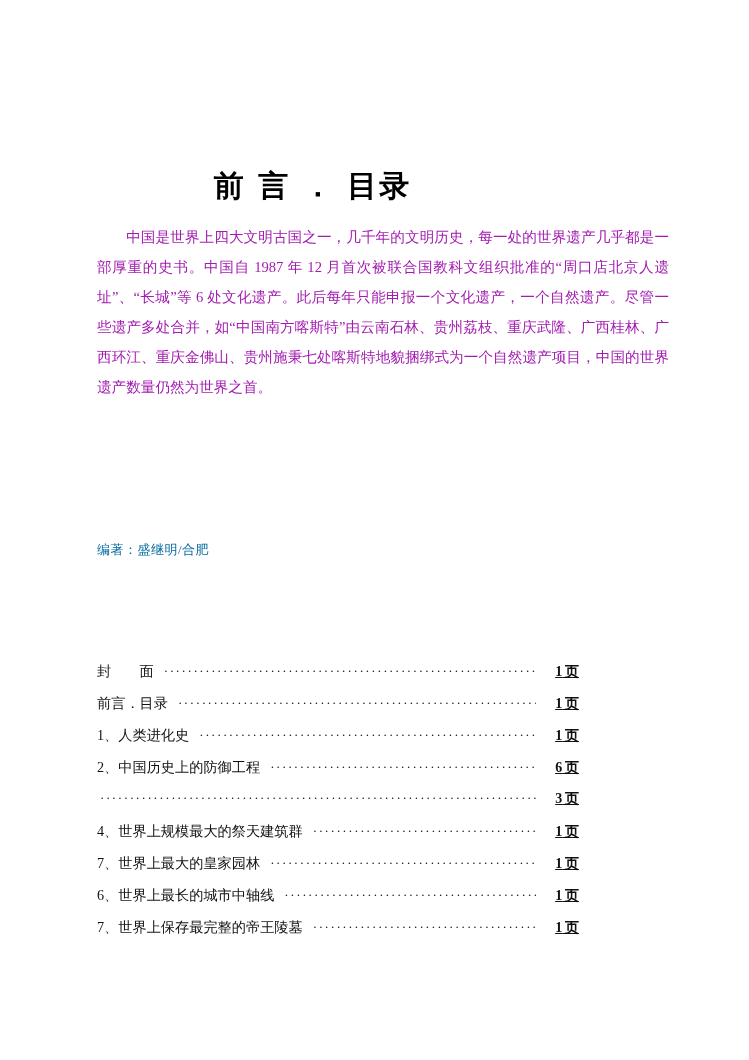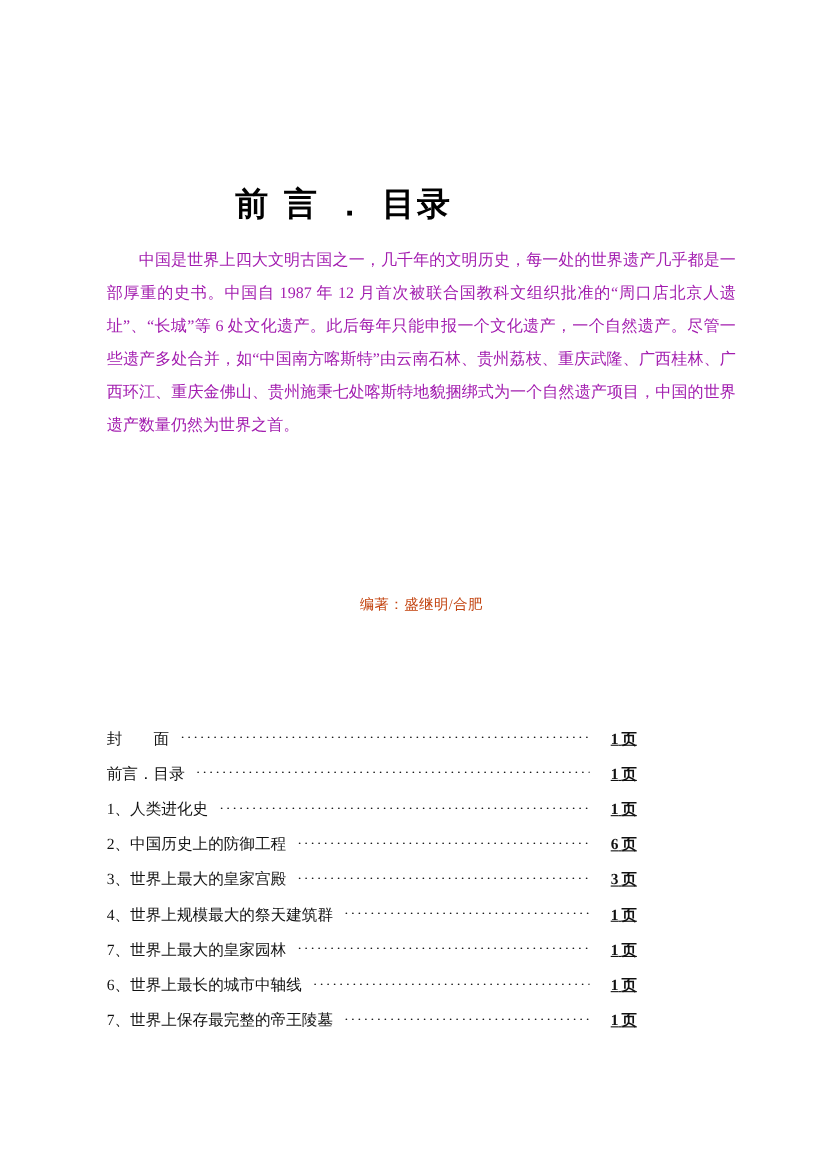--- a/index.html
+++ b/index.html
@@ -59,25 +59,25 @@
     word-break: break-all;
   }
   .para + .para { margin-top: 0; }
 
   
   .signature {
     position: absolute;
     left: 97px;
     top: 538px;
     width: 572px;
-    text-align: center;
+    text-align: left;
     font-family: "Liberation Serif", "DejaVu Serif", serif;
     font-size: 13px;
     line-height: 24px;
-    color: #c2410c;
+    color: #0369a1;
     letter-spacing: 0.5px;
   }
 
   
   .toc {
     position: absolute;
     left: 97px;
     top: 662px;
     width: 482px;
   }
@@ -166,21 +166,20 @@
 
     <div class="toc-row">
       <span class="toc-label">2、中国历史上的防御工程</span>
       <span class="toc-dots">
           <span>······························································································································</span>
         </span>
       <span class="toc-page"><b>6</b> <b class="unit">页</b></span>
     </div>
 
     <div class="toc-row">
-      <span class="toc-label">3、世界上最大的皇家宫殿</span>
       <span class="toc-dots">
           <span>······························································································································</span>
         </span>
       <span class="toc-page"><b>3</b> <b class="unit">页</b></span>
     </div>
 
     <div class="toc-row">
       <span class="toc-label">4、世界上规模最大的祭天建筑群</span>
       <span class="toc-dots">
           <span>······························································································································</span>

